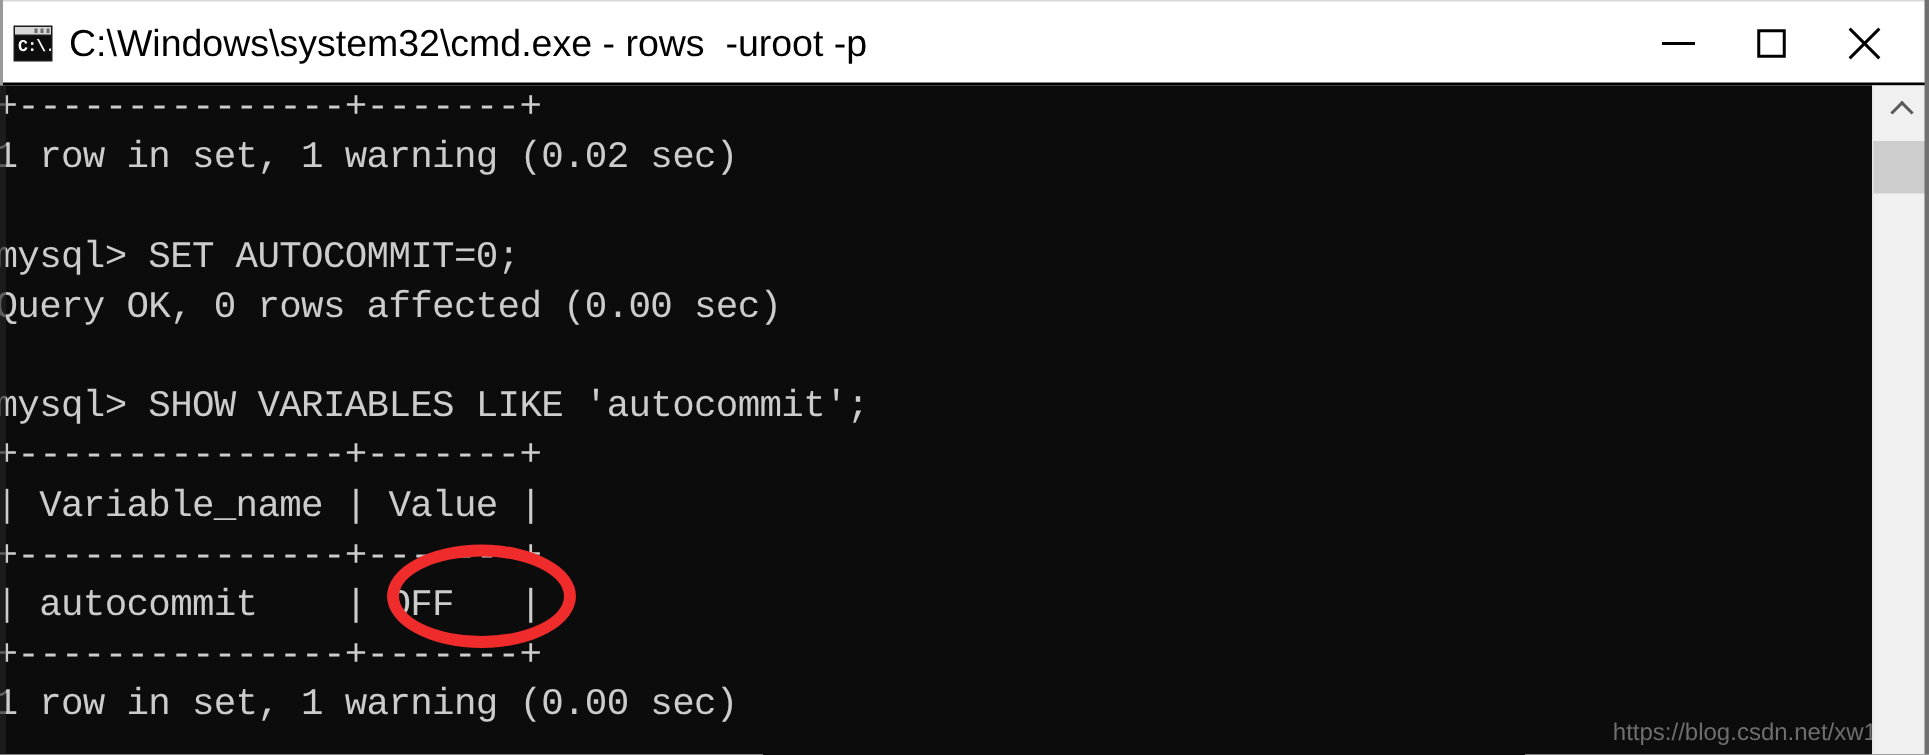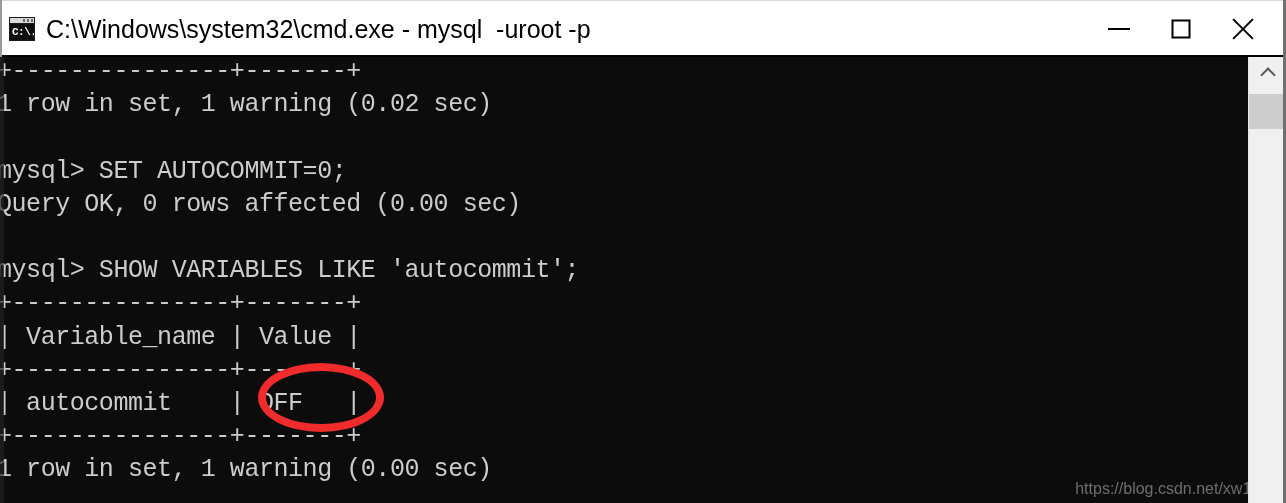--- a/index.html
+++ b/index.html
@@ -248,21 +248,21 @@
   <div id="titlebar">
     <div id="app-icon">
       <div class="icon-titlestrip">
         <span></span>
           <span></span>
           <span></span>
       </div>
       <div class="icon-body">C:\.</div>
     </div>
 
-    <div id="title-text">C:\Windows\system32\cmd.exe - mysql  -uroot -p</div>
+    <div id="title-text">C:\Windows\system32\cmd.exe - rows  -uroot -p</div>
 
     <button class="win-btn" id="btn-minimize">
       <span class="glyph"></span>
     </button>
     <button class="win-btn" id="btn-maximize">
       <span class="glyph"></span>
     </button>
     <button class="win-btn" id="btn-close">
       <span class="glyph"></span>
       <span class="glyph2"></span>

